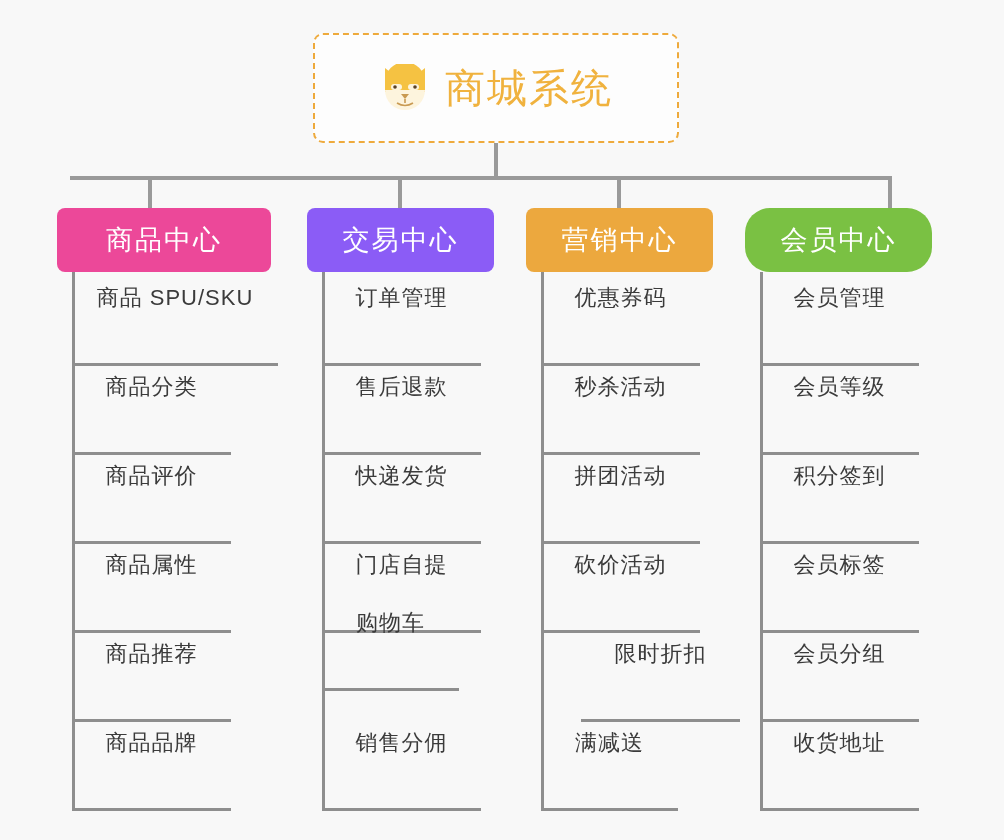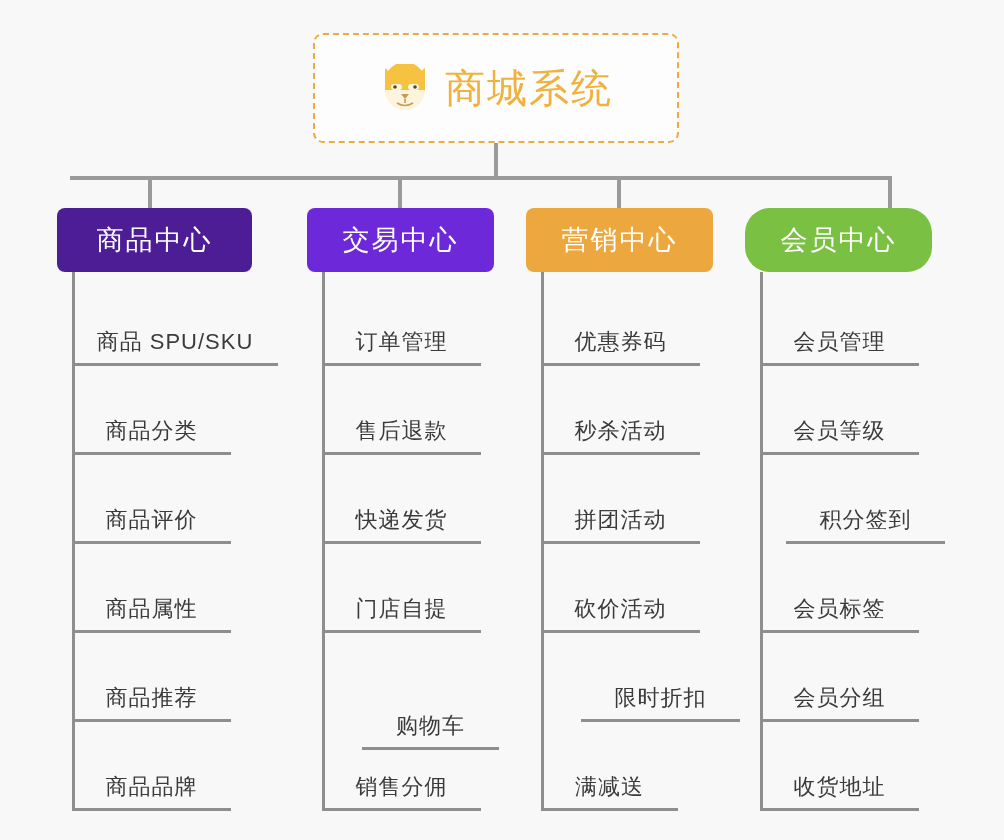--- a/index.html
+++ b/index.html
@@ -86,21 +86,21 @@
     position: absolute;
     width: 3px;
     background: #8e8e8e;
   }
 
   .leaf {
     position: absolute;
     box-sizing: border-box;
     border-bottom: 3px solid #8e8e8e;
     display: flex;
-    align-items: flex-end;
+    align-items: flex-start;
     justify-content: center;
     padding-bottom: 4px;
   }
   .leaf-label {
     font-size: 22px;
     color: #3b3b3b;
     white-space: nowrap;
     letter-spacing: 1px;
     padding: 0 6px 2px 6px;
   }
@@ -136,21 +136,21 @@
   </div>
 
   <div class="line v-line" style="left: 494px; top: 143px; height: 35px; background: rgb(154, 154, 154);"></div>
   <div class="line h-line" style="left: 70px; top: 176px; width: 822px; background: rgb(154, 154, 154);"></div>
   <div class="line v-line" style="left: 148px; top: 176px; height: 34px; background: rgb(154, 154, 154);"></div>
   <div class="line v-line" style="left: 398px; top: 176px; height: 34px; background: rgb(154, 154, 154);"></div>
   <div class="line v-line" style="left: 617px; top: 176px; height: 34px; background: rgb(154, 154, 154);"></div>
   <div class="line v-line" style="left: 888px; top: 176px; height: 34px; background: rgb(154, 154, 154);"></div>
 
   <div id="columns-root">
-      <div class="cat-header" style="left: 57px; top: 208px; width: 195px; position: absolute; background: #4c1d95;">
+      <div class="cat-header" style="left: 57px; top: 208px; width: 214px; position: absolute; background: #ec4899;">
         <span>商品中心</span>
       </div>
       <div class="spine" style="left: 72px; top: 272px; height: 539px;"></div>
       <div class="leaf" style="position: absolute; left: 72px; top: 283px; width: 206px; height: 83px;">
         <span class="leaf-label">商品 SPU/SKU</span>
       </div>
       <div class="leaf" style="position: absolute; left: 72px; top: 372px; width: 159px; height: 83px;">
         <span class="leaf-label">商品分类</span>
       </div>
       <div class="leaf" style="position: absolute; left: 72px; top: 461px; width: 159px; height: 83px;">
@@ -158,37 +158,37 @@
       </div>
       <div class="leaf" style="position: absolute; left: 72px; top: 550px; width: 159px; height: 83px;">
         <span class="leaf-label">商品属性</span>
       </div>
       <div class="leaf" style="position: absolute; left: 72px; top: 639px; width: 159px; height: 83px;">
         <span class="leaf-label">商品推荐</span>
       </div>
       <div class="leaf" style="position: absolute; left: 72px; top: 728px; width: 159px; height: 83px;">
         <span class="leaf-label">商品品牌</span>
       </div>
-      <div class="cat-header" style="left: 307px; top: 208px; width: 187px; position: absolute; background: #6d28d9;">
+      <div class="cat-header" style="left: 307px; top: 208px; width: 187px; position: absolute; background: #8b5cf6;">
         <span>交易中心</span>
       </div>
       <div class="spine" style="left: 322px; top: 272px; height: 539px;"></div>
       <div class="leaf" style="position: absolute; left: 322px; top: 283px; width: 159px; height: 83px;">
         <span class="leaf-label">订单管理</span>
       </div>
       <div class="leaf" style="position: absolute; left: 322px; top: 372px; width: 159px; height: 83px;">
         <span class="leaf-label">售后退款</span>
       </div>
       <div class="leaf" style="position: absolute; left: 322px; top: 461px; width: 159px; height: 83px;">
         <span class="leaf-label">快递发货</span>
       </div>
       <div class="leaf" style="position: absolute; left: 322px; top: 550px; width: 159px; height: 83px; font-family: Liberation Mono, monospace;">
         <span class="leaf-label">门店自提</span>
       </div>
-      <div class="leaf" style="position: absolute; left: 322px; top: 667px; width: 137px; height: 83px; margin-left: 40px;">
+      <div class="leaf" style="position: absolute; left: 322px; top: 608px; width: 137px; height: 83px;">
         <span class="leaf-label">购物车</span>
       </div>
       <div class="leaf" style="position: absolute; left: 322px; top: 728px; width: 159px; height: 83px;">
         <span class="leaf-label">销售分佣</span>
       </div>
       <div class="cat-header" style="left: 526px; top: 208px; width: 187px; position: absolute; background: rgb(236, 168, 62);">
         <span>营销中心</span>
       </div>
       <div class="spine" style="left: 541px; top: 272px; height: 539px;"></div>
       <div class="leaf" style="position: absolute; left: 541px; top: 283px; width: 159px; height: 83px;">
@@ -212,21 +212,21 @@
       <div class="cat-header" style="left: 745px; top: 208px; width: 187px; position: absolute; background: rgb(122, 193, 67); border-radius: 25px;">
         <span>会员中心</span>
       </div>
       <div class="spine" style="left: 760px; top: 272px; height: 539px;"></div>
       <div class="leaf" style="position: absolute; left: 760px; top: 283px; width: 159px; height: 83px;">
         <span class="leaf-label">会员管理</span>
       </div>
       <div class="leaf" style="position: absolute; left: 760px; top: 372px; width: 159px; height: 83px;">
         <span class="leaf-label">会员等级</span>
       </div>
-      <div class="leaf" style="position: absolute; left: 760px; top: 461px; width: 159px; height: 83px; margin-left: 26px;">
+      <div class="leaf" style="position: absolute; left: 760px; top: 461px; width: 159px; height: 83px;">
         <span class="leaf-label">积分签到</span>
       </div>
       <div class="leaf" style="position: absolute; left: 760px; top: 550px; width: 159px; height: 83px;">
         <span class="leaf-label">会员标签</span>
       </div>
       <div class="leaf" style="position: absolute; left: 760px; top: 639px; width: 159px; height: 83px;">
         <span class="leaf-label">会员分组</span>
       </div>
       <div class="leaf" style="position: absolute; left: 760px; top: 728px; width: 159px; height: 83px;">
         <span class="leaf-label">收货地址</span>

